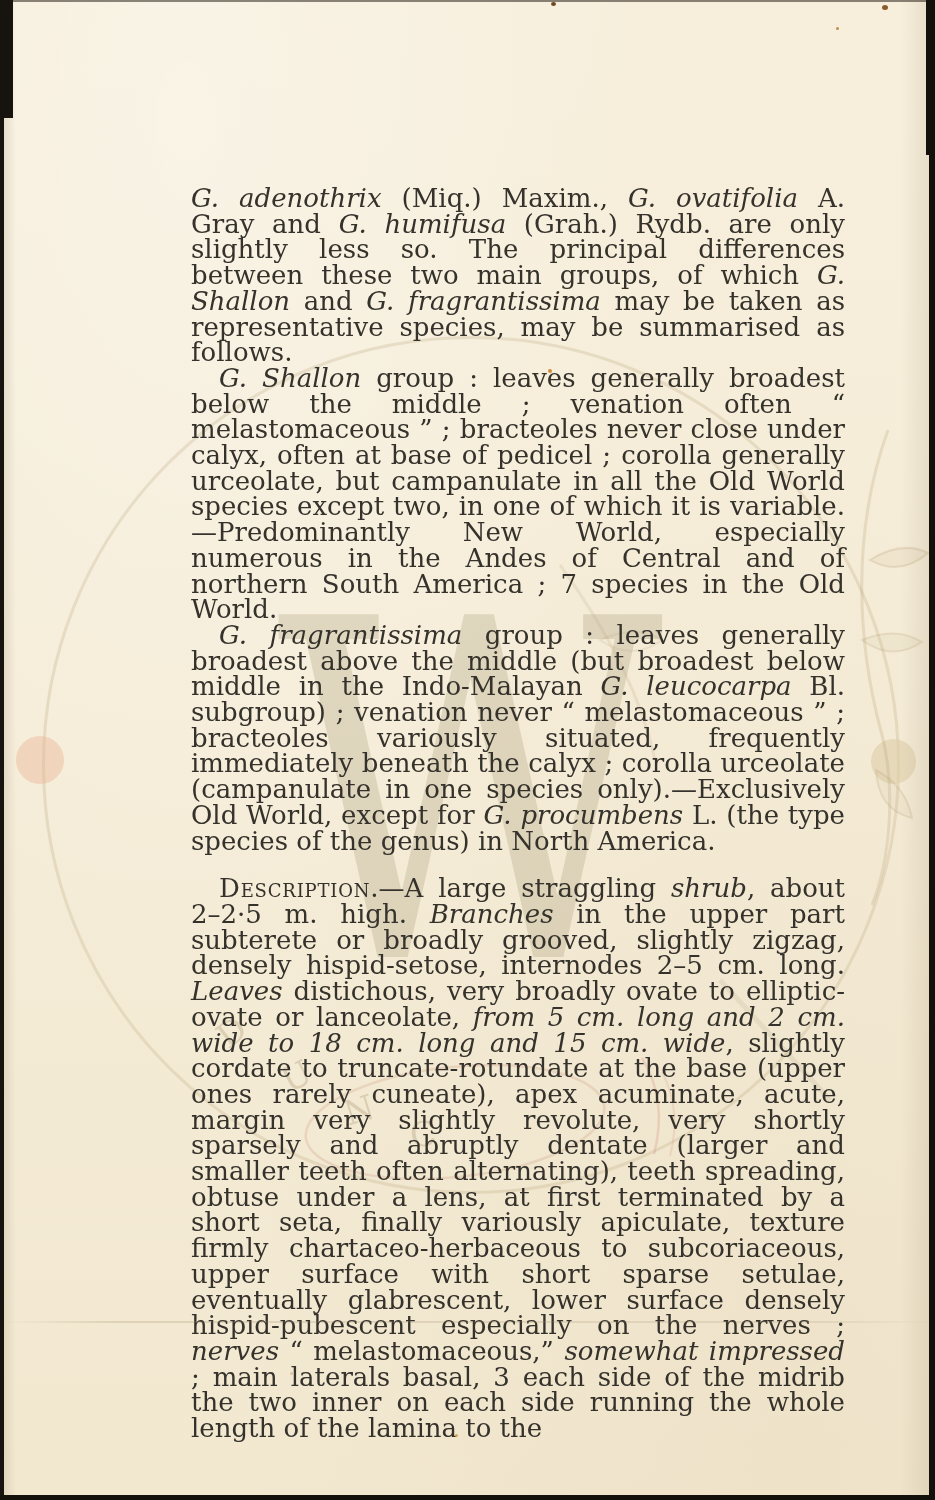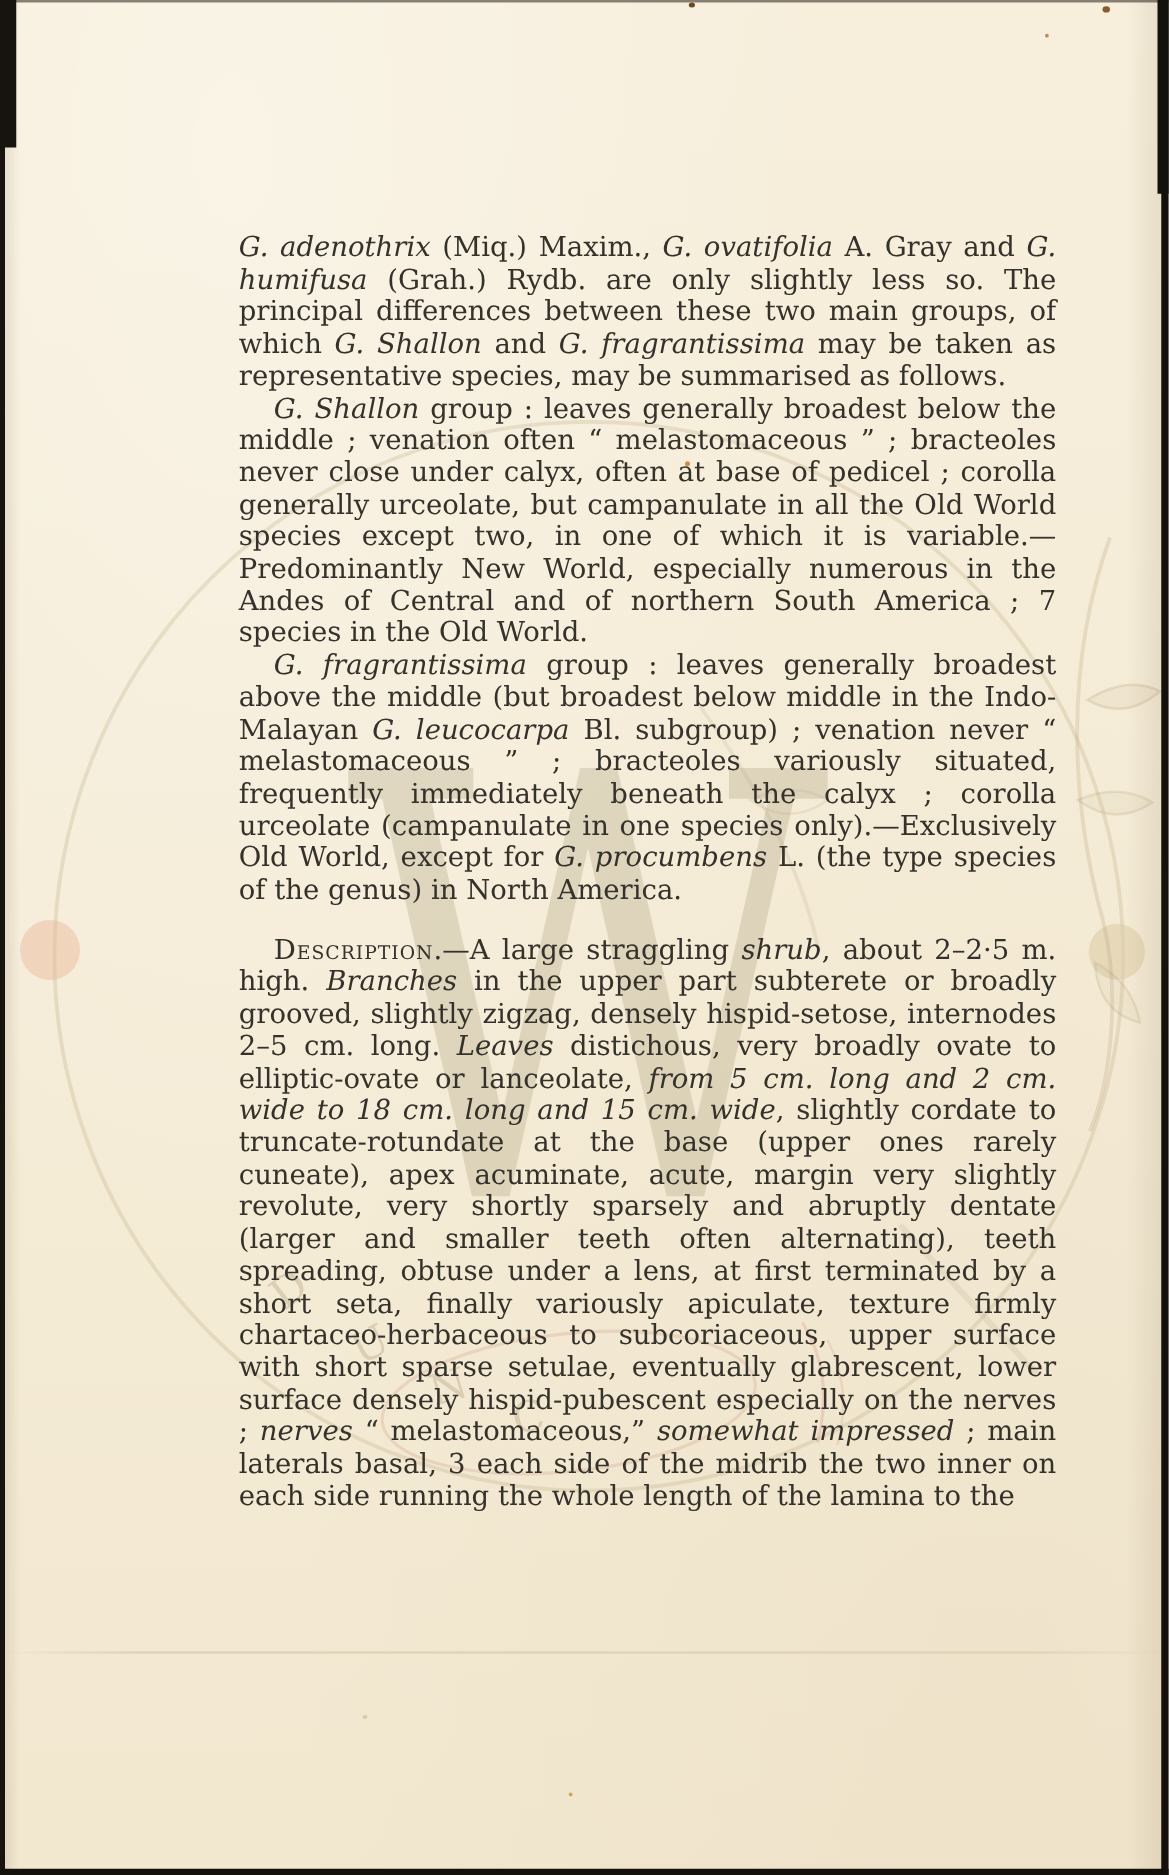--- a/index.html
+++ b/index.html
@@ -43,21 +43,21 @@
     font-family:"DejaVu Serif",serif;
   }
   .wm-letter:nth-child(1){left:218px;top:1012px;transform:rotate(-38deg);}
   .wm-letter:nth-child(2){left:282px;top:1056px;transform:rotate(-27deg);}
   .wm-letter:nth-child(3){left:344px;top:1090px;transform:rotate(-17deg);}
   .wm-letter:nth-child(4){left:410px;top:1114px;transform:rotate(-8deg);}
 
   
   .text-column{
     position:absolute;left:191px;top:186px;width:654px;
-    font-size:22px;line-height:25.7px;color:#35322c;
+    font-size:26px;line-height:25.7px;color:#35322c;
     text-align:justify;
   }
   .text-column p{margin:0;}
   .text-column p.indent{text-indent:28px;}
   .text-column p.space-before{margin-top:22px;}
   .text-column i{font-style:italic;}
   .smallcaps{font-variant:small-caps;letter-spacing:0.8px;}
 
   
   .edge-left{position:absolute;left:0;top:0;width:4px;height:1500px;background:#17130f;}

